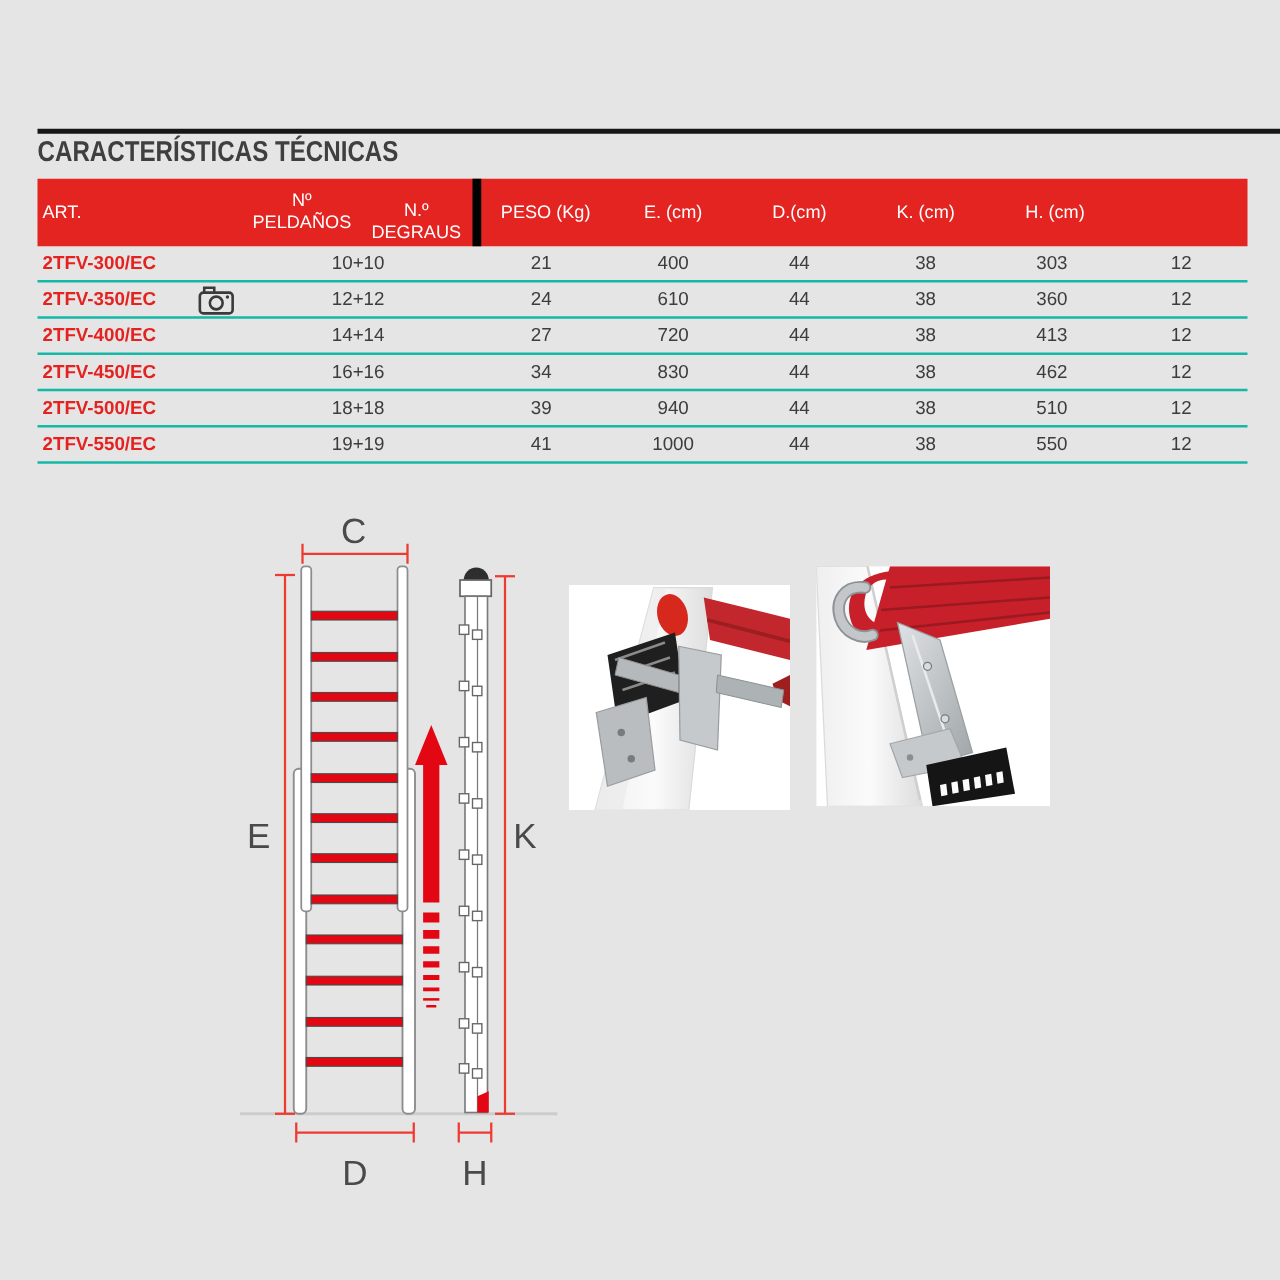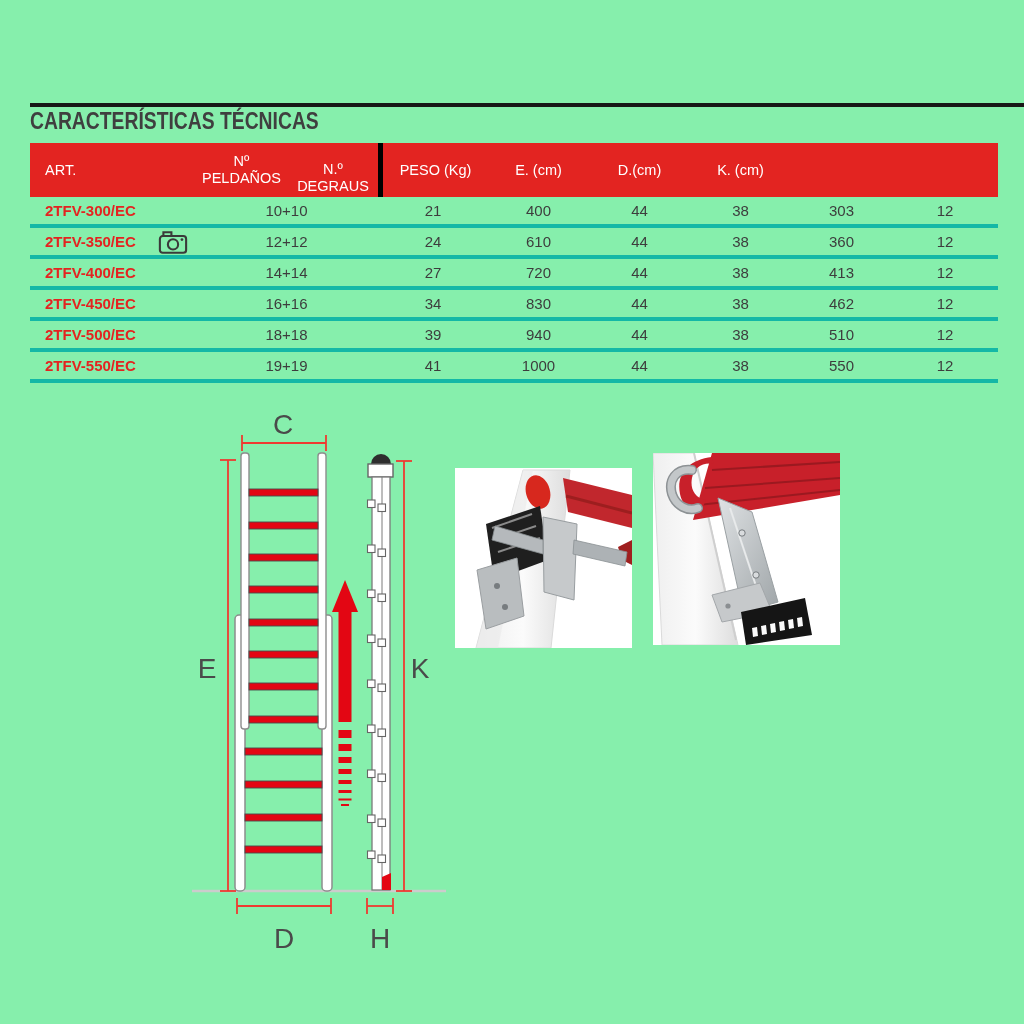--- a/index.html
+++ b/index.html
@@ -1,32 +1,32 @@
 <!DOCTYPE html>
 <html><head>
 <meta charset="utf-8">
 <style>
   html,body{margin:0;padding:0;background:#fff;}
-  .canvas{position:relative;width:1024px;height:1024px;background:#86efac;
+  .canvas{position:relative;width:1024px;height:1024px;background:#e5e5e5;
           font-family:"Liberation Sans",sans-serif;overflow:hidden;}
   .toprule{position:absolute;left:30px;top:103px;width:994px;height:4px;background:#171717;}
   .title{position:absolute;left:30px;top:108px;margin:0;font-size:23px;font-weight:700;
          color:#3f3f3f;white-space:nowrap;transform:scaleX(.84);transform-origin:0 50%;}
   .table{position:absolute;left:30px;top:143px;width:968px;}
   .thead{display:flex;background:#e32421;color:#ffffff;height:54px;font-size:14.5px;}
   .thead>div{display:flex;align-items:center;justify-content:center;text-align:center;}
-  .c-art{width:165px;box-sizing:border-box;padding-left:15px;justify-content:flex-start!important;text-align:left!important;}
+  .c-art{width:165px;box-sizing:border-box;padding-left:4px;justify-content:flex-start!important;text-align:left!important;}
   .c-pel{width:183px;}
   .c-peso{width:110px;box-sizing:border-box;}
-  .thead .c-peso{border-left:5px solid #000000;}
+  .thead .c-peso{border-left:7px solid #000000;}
   .c-num{width:101px;}
   .c-lastnum{width:106px;}
   .pel2{display:flex;flex-direction:row;justify-content:center;line-height:1.2;}
   .pel2 .it{margin-top:16px;}
-  .trow{display:flex;height:27px;align-items:center;border-bottom:4px solid #14b8a6;
+  .trow{display:flex;height:27px;align-items:center;border-bottom:2px solid #14b8a6;
         font-size:15px;color:#3d3d3d;position:relative;}
   .trow>div{display:flex;align-items:center;justify-content:center;text-align:left;}
   .artcode{color:#e42320;font-weight:700;font-size:15px;}
   .camicon{position:absolute;left:128px;top:2px;width:30px;height:24px;}
   .diagram{position:absolute;left:0;top:400px;width:1024px;height:560px;}
   .dimlab{font-family:"Liberation Sans",sans-serif;font-size:28px;fill:#4a4a4a;font-weight:500;}
 </style>
 </head>
 <body>
 
@@ -39,20 +39,21 @@
     <div class="thead">
       <div class="c-art">ART.</div>
       <div class="c-pel pel2">
         <div>Nº PELDAÑOS</div>
         <div class="it">N.º DEGRAUS</div>
       </div>
       <div class="c-peso">PESO (Kg)</div>
       <div class="c-num">E. (cm)</div>
       <div class="c-num">D.(cm)</div>
       <div class="c-num">K. (cm)</div>
+      <div class="c-lastnum">H. (cm)</div>
     </div>
 
     <div class="trow">
       <div class="c-art">
           <span class="artcode">2TFV-300/EC</span>
         </div>
       <div class="c-pel">10+10</div>
       <div class="c-peso">21</div>
       <div class="c-num">400</div>
       <div class="c-num">44</div>

